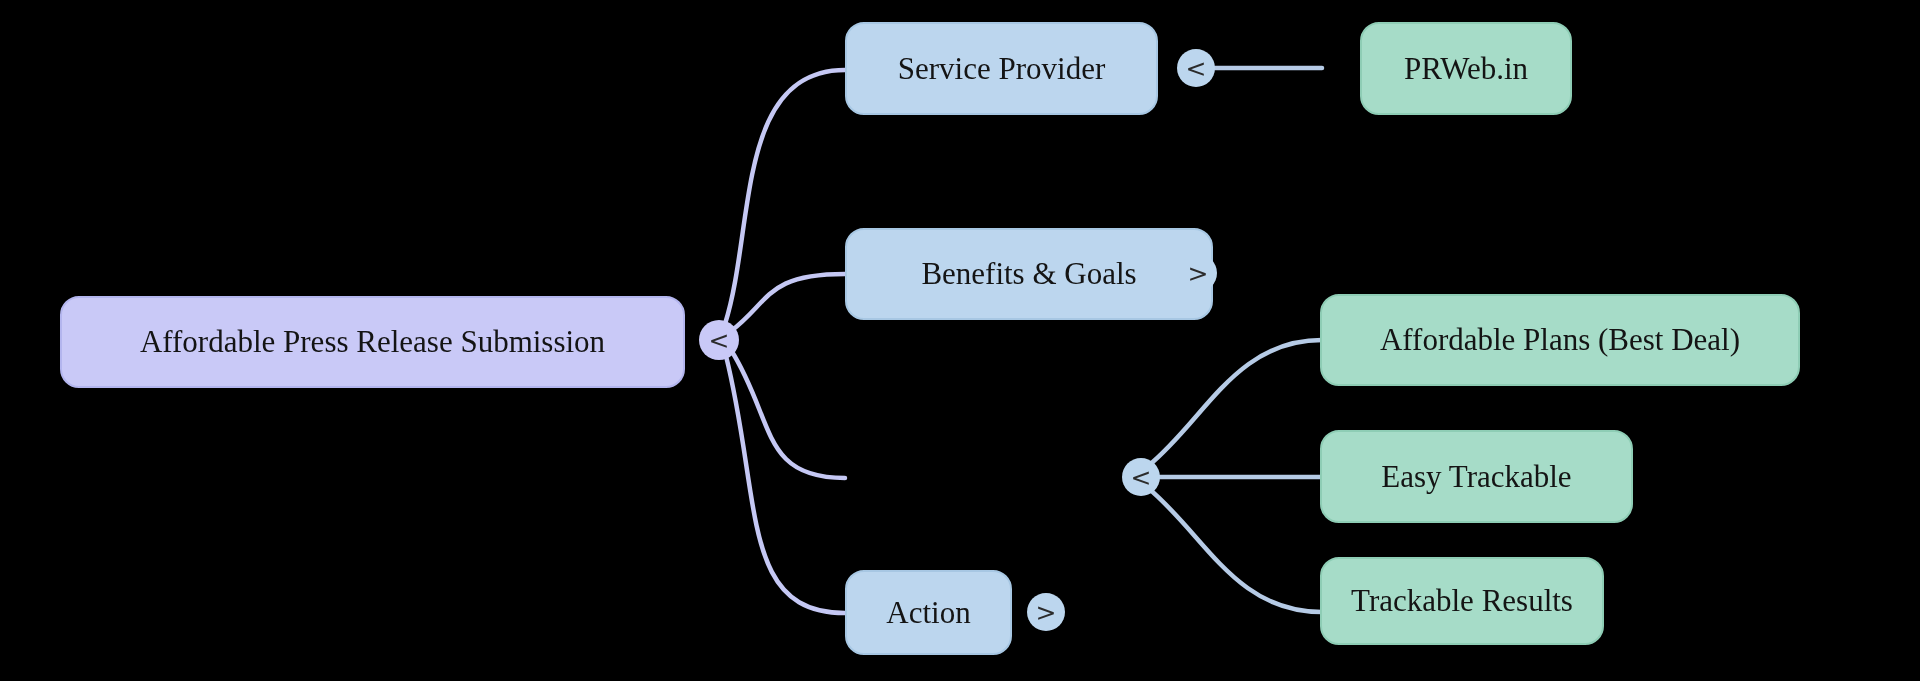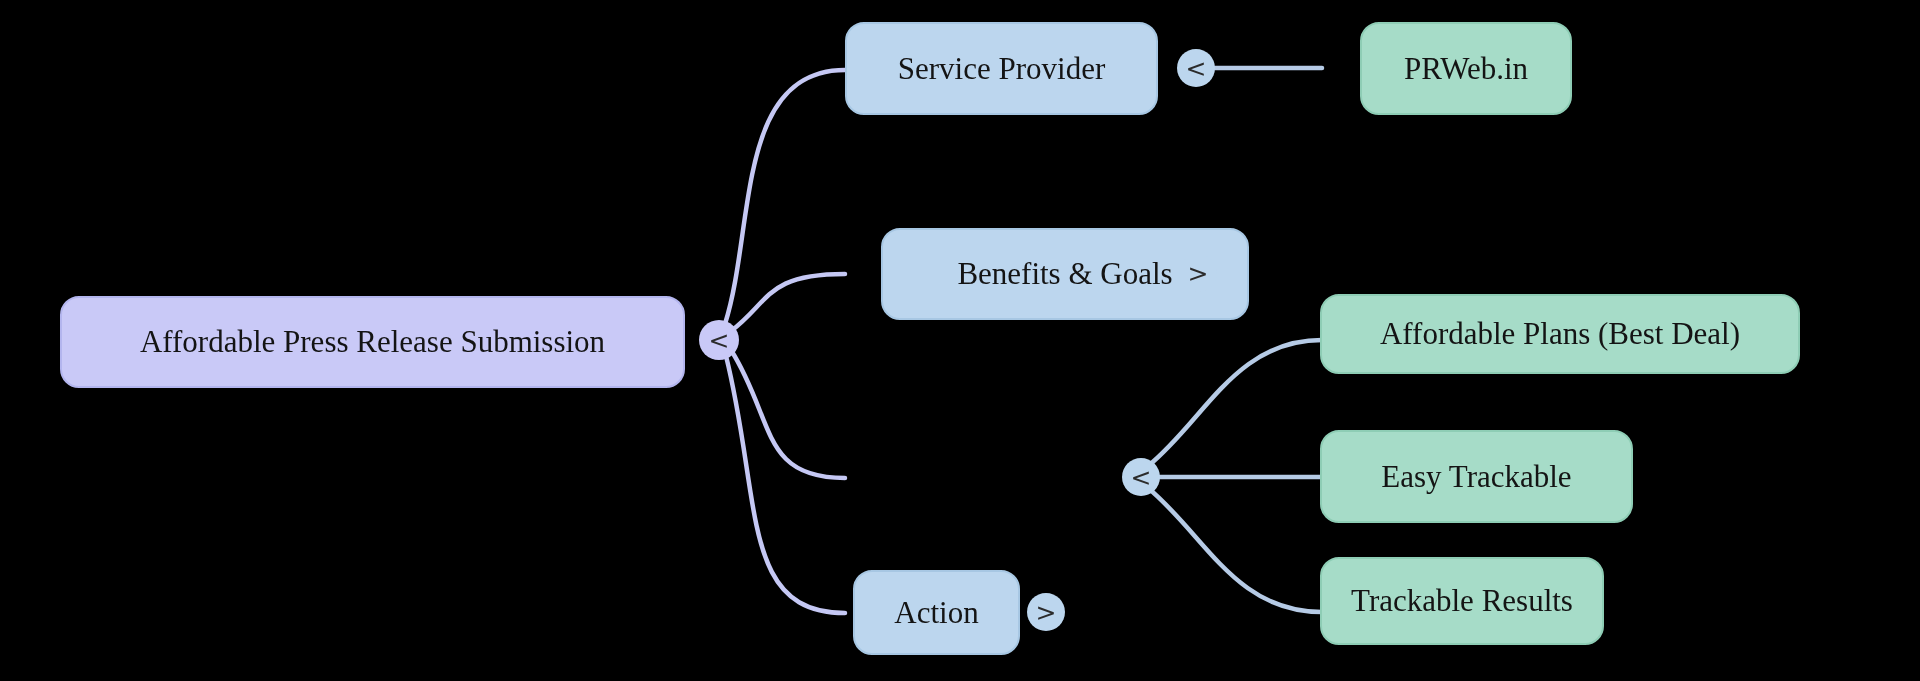--- a/index.html
+++ b/index.html
@@ -67,25 +67,25 @@
     cursor: pointer;
     box-sizing: border-box;
   }
   .toggle-root { background: var(--root-fill, #c9c9f7); }
   .toggle-blue { background: var(--blue-fill, #bcd6ee); }
 
   
   #node-root              { left:  60px; top: 296px; width: 625px; height: 92px; }
   #node-service-provider  { left: 845px; top:  22px; width: 313px; height: 93px; }
   #node-prweb             { left:1320px; top:  22px; width: 212px; height: 93px; margin-left: 40px; }
-  #node-benefits-goals    { left: 845px; top: 228px; width: 368px; height: 92px; margin-left: 36px; }
+  #node-benefits-goals    { left: 845px; top: 228px; width: 368px; height: 92px; }
   #node-key-features      { left: 845px; top: 432px; width: 265px; height: 92px; }
-  #node-affordable-plans  { left:1320px; top: 294px; width: 480px; height: 80px; }
+  #node-affordable-plans  { left:1320px; top: 294px; width: 480px; height: 92px; }
   #node-easy-submission   { left:1320px; top: 430px; width: 313px; height: 93px; }
-  #node-action            { left: 845px; top: 570px; width: 167px; height: 85px; margin-left: 8px; }
+  #node-action            { left: 845px; top: 570px; width: 167px; height: 85px; }
   #node-trackable-results { left:1320px; top: 557px; width: 284px; height: 88px; font-family: Liberation Serif, serif; }
 
   
   #toggle-root            { left:  699px; top: 320px; width: 40px; height: 40px; }
   #toggle-service-provider{ left: 1177px; top:  49px; width: 38px; height: 38px; }
   #toggle-benefits-goals  { left: 1179px; top: 254px; width: 38px; height: 38px; }
   #toggle-key-features    { left: 1122px; top: 458px; width: 38px; height: 38px; }
   #toggle-action          { left: 1027px; top: 593px; width: 38px; height: 38px; }
 </style>
 </head>

